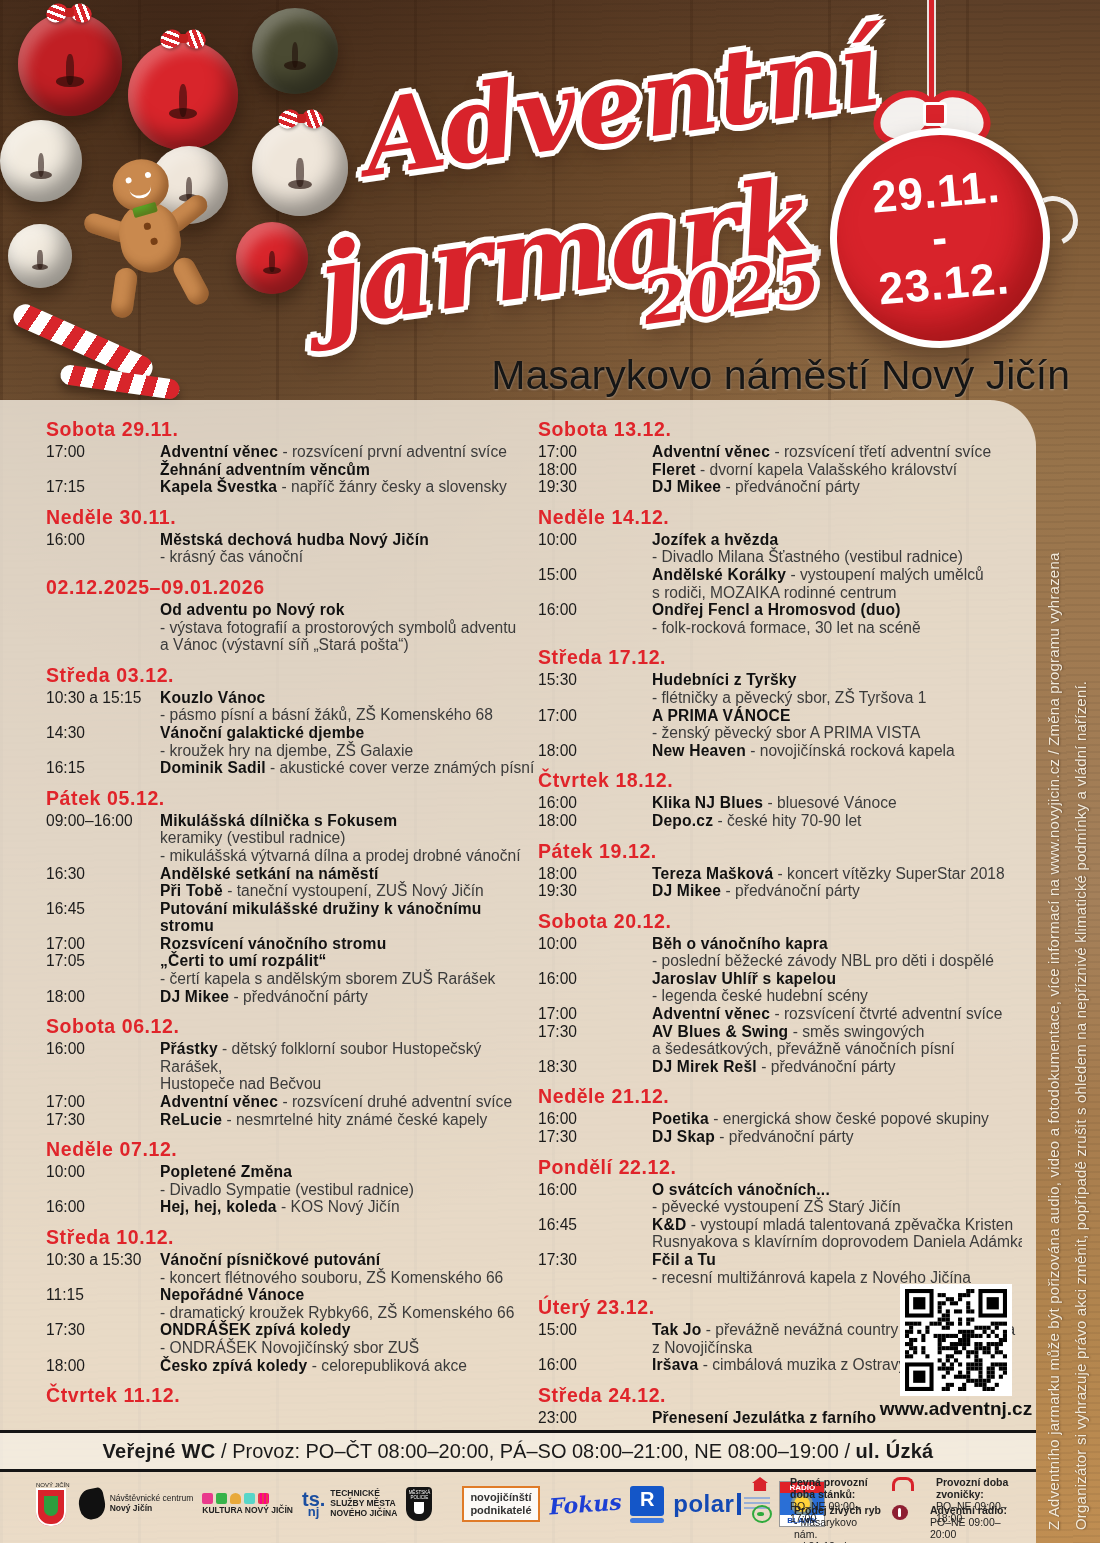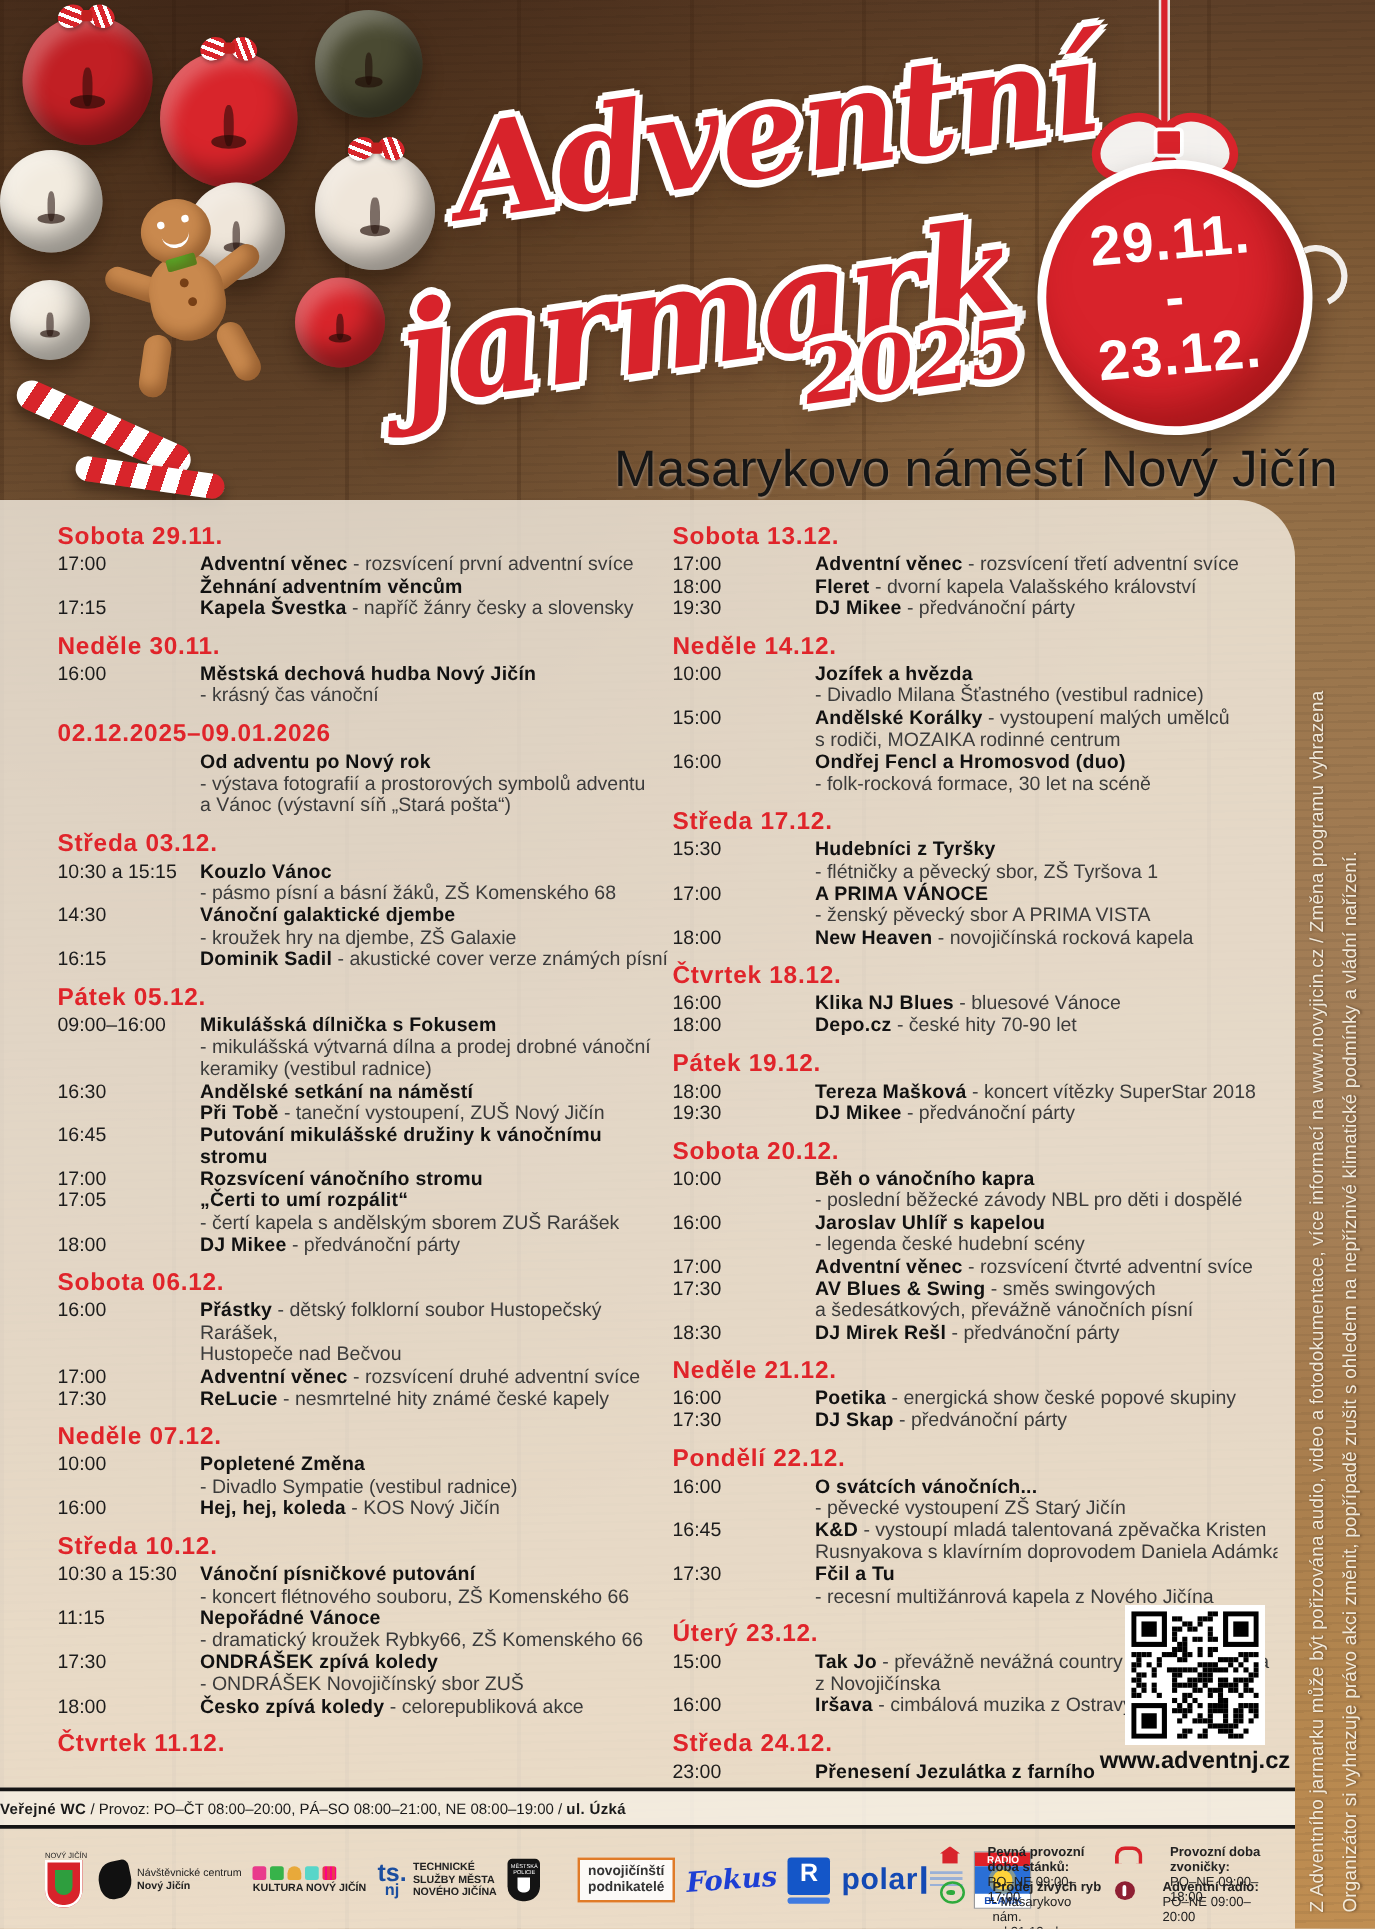--- a/index.html
+++ b/index.html
@@ -75,21 +75,21 @@
   
   .qr{left:900px;top:1284px;width:112px;height:112px;background:#fff;padding:5px;box-sizing:border-box;}
   .qr svg{display:block;width:102px;height:102px;}
   .qr-label{left:872px;top:1398px;width:168px;text-align:center;font-weight:bold;font-size:19px;color:#111;}
   
   .sidenote{left:1040px;top:400px;width:1130px;height:58px;transform:rotate(-90deg) translateX(-1130px);transform-origin:0 0;
     color:rgba(250,244,231,.92);font-size:15px;line-height:27px;letter-spacing:.2px;white-space:nowrap;
     text-shadow:0 1px 2px rgba(40,20,8,.5);}
   
   .wcbar{position:absolute;left:0;right:0;top:1030px;border-top:3px solid #151515;border-bottom:3px solid #151515;
-    background:rgba(250,247,240,.55);font-size:12px;color:#1a1a1a;padding:7px 0 6px;}
+    background:rgba(250,247,240,.55);text-align:center;font-size:20px;color:#1a1a1a;padding:7px 0 6px;}
   .wcbar b{letter-spacing:.3px;}
   .logos{position:absolute;left:36px;right:8px;top:1076px;height:56px;display:flex;align-items:center;gap:9px;}
   .logo{display:flex;align-items:center;gap:5px;flex:0 0 auto;}
   .logo .cap{font-size:8.5px;line-height:1.15;color:#222;}
   .coat{width:30px;height:38px;background:#d8232b;border-radius:0 0 14px 14px;position:relative;box-shadow:inset 0 0 0 2px #fff;}
   .coat:after{content:"";position:absolute;left:8px;top:8px;width:14px;height:20px;background:#2e9e3e;border-radius:0 0 7px 7px;}
   .nc-ico{width:26px;height:30px;background:#111;border-radius:50% 20% 50% 40%;transform:rotate(-12deg);}
   .kult{display:flex;gap:3px;margin-bottom:2px;}
   .kult i{width:11px;height:11px;border-radius:2px;display:block;}
   .ts{font-weight:bold;color:#1b4ea0;font-size:20px;line-height:.8;text-align:center;}
@@ -253,25 +253,25 @@
           </div>
         </div>
         <div class="day">
           <div class="day-h">Pátek 05.12.</div>
           <div class="row">
             <span class="t">09:00–16:00</span>
             <span class="c"><b>Mikulášská dílnička s Fokusem</b></span>
           </div>
           <div class="row">
             <span class="t"></span>
+            <span class="c">keramiky (vestibul radnice)</span>
+          </div>
+          <div class="row">
+            <span class="t"></span>
             <span class="c">- mikulášská výtvarná dílna a prodej drobné vánoční</span>
-          </div>
-          <div class="row">
-            <span class="t"></span>
-            <span class="c">keramiky (vestibul radnice)</span>
           </div>
           <div class="row">
             <span class="t">16:30</span>
             <span class="c"><b>Andělské setkání na náměstí</b></span>
           </div>
           <div class="row">
             <span class="t"></span>
             <span class="c"><b>Při Tobě</b> - taneční vystoupení, ZUŠ Nový Jičín</span>
           </div>
           <div class="row">

